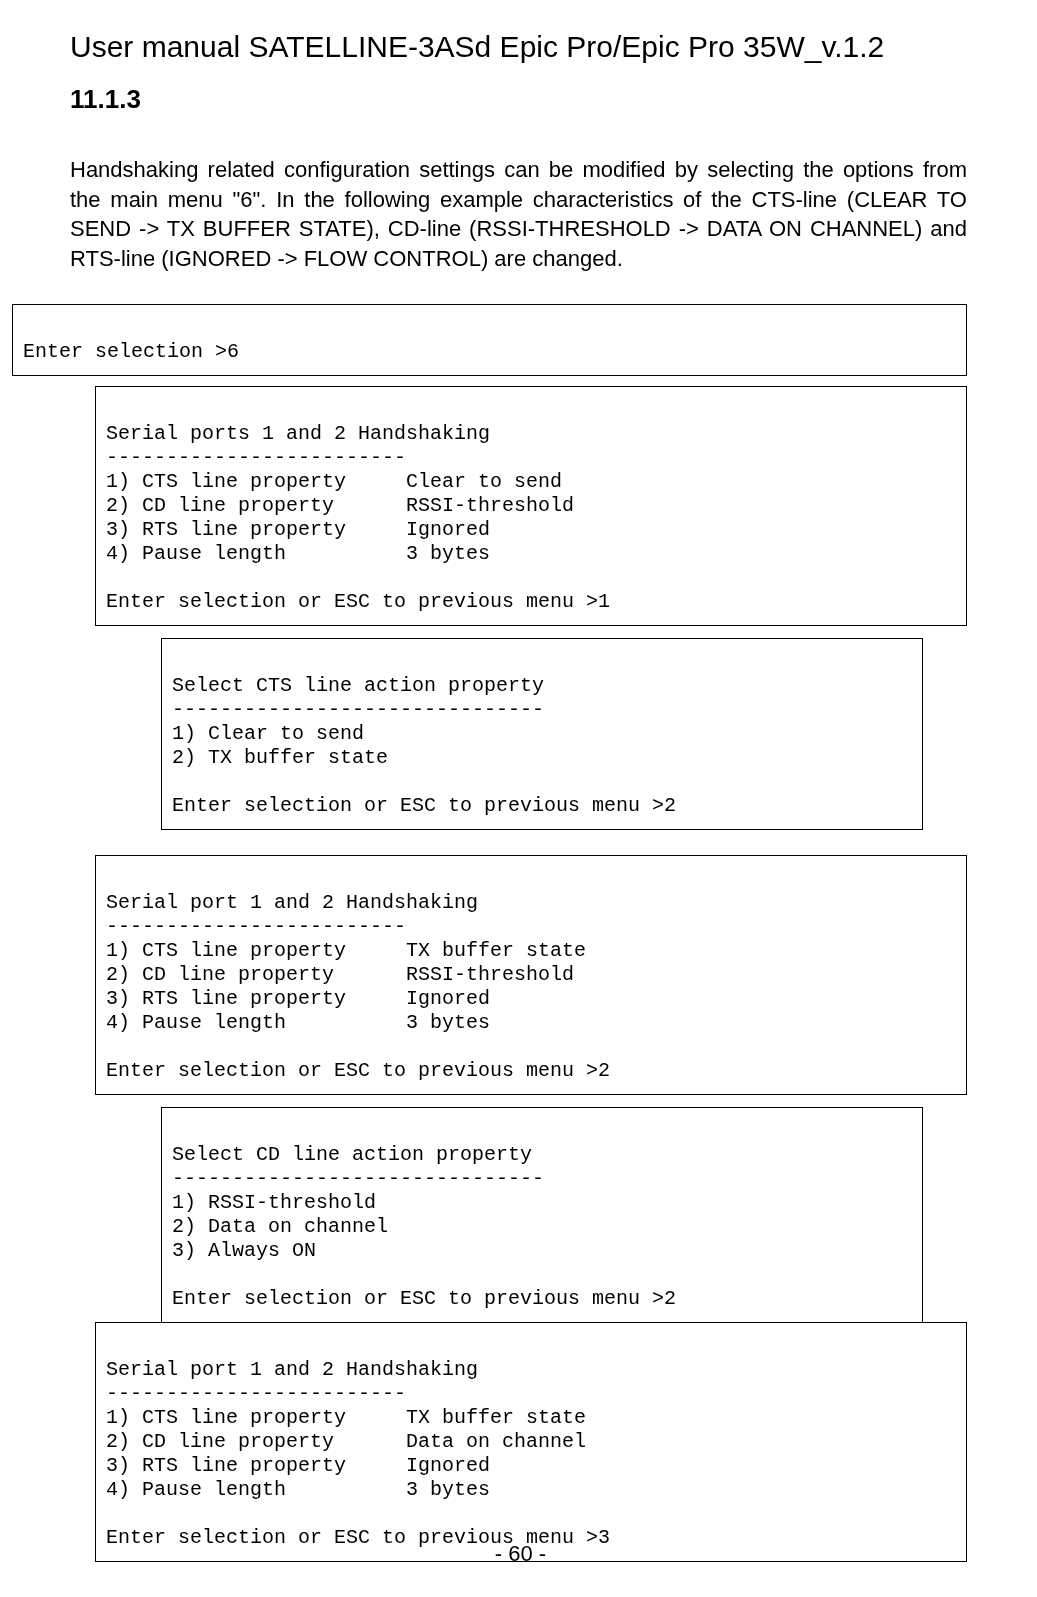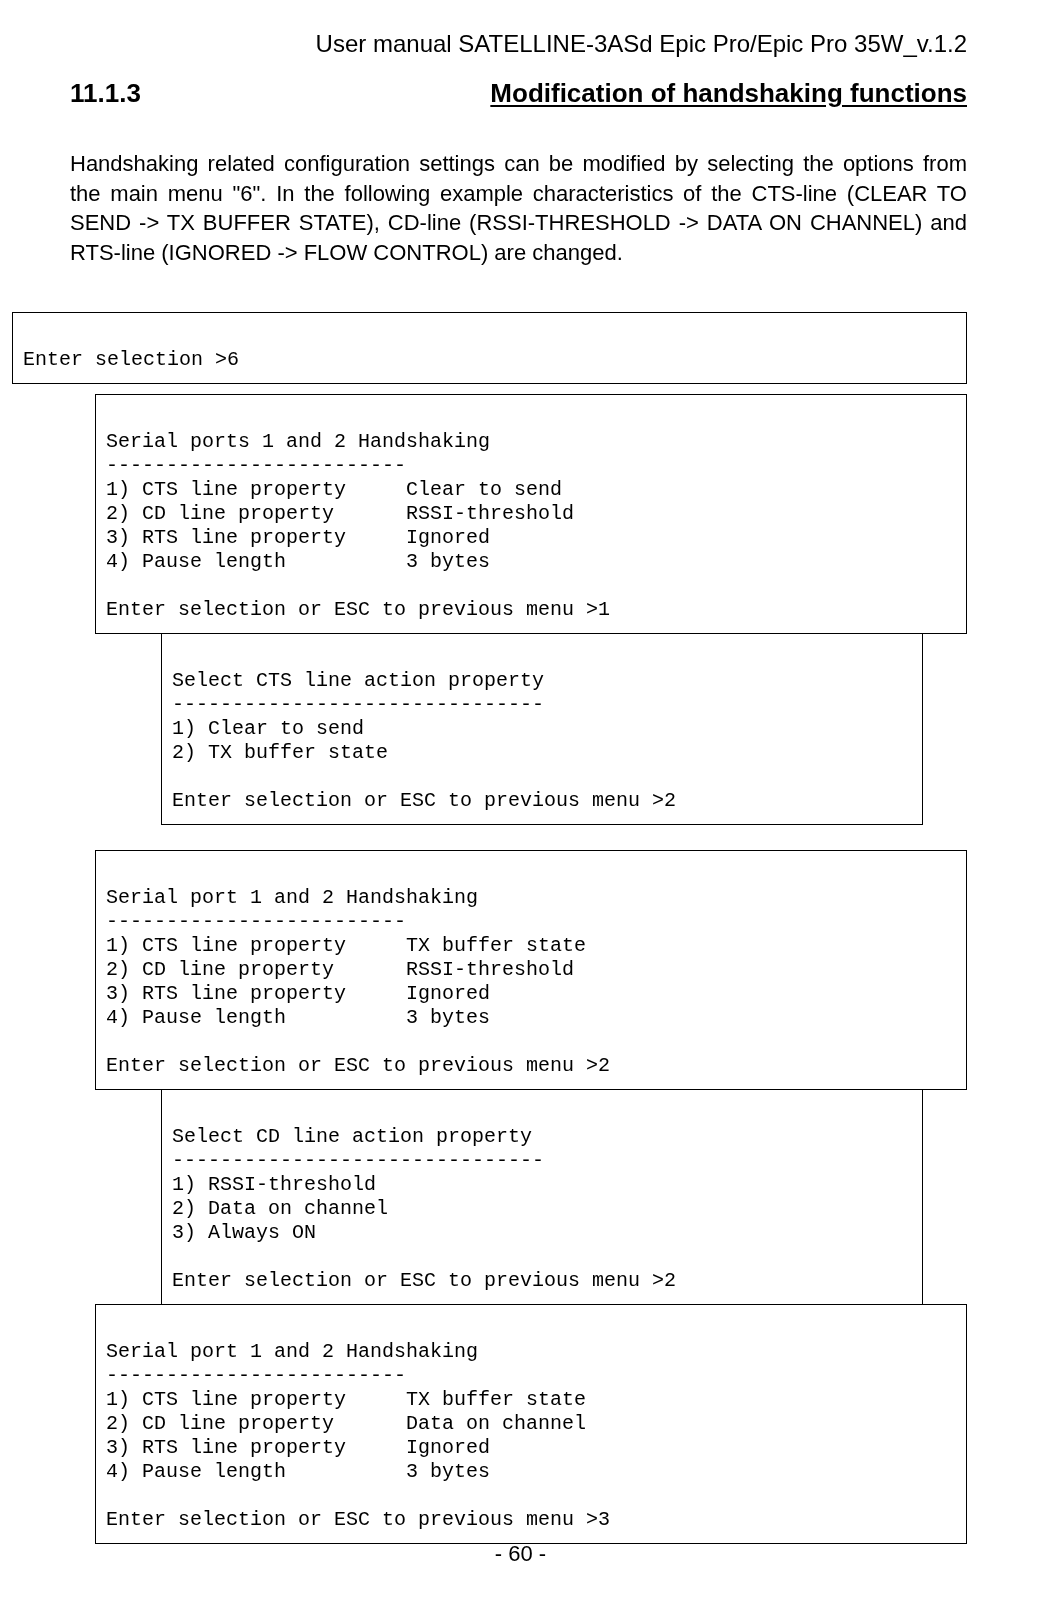--- a/index.html
+++ b/index.html
@@ -12,22 +12,21 @@
       width: 1037px;
     }
     .page {
       width: 1037px;
       padding: 30px 70px 0 70px;
       box-sizing: border-box;
       position: relative;
       min-height: 1597px;
     }
     .header {
-      text-align: right;
-      font-size: 24px;
+      font-size: 30px;
       font-weight: 400;
       margin-bottom: 20px;
     }
     .section-heading {
       font-size: 26px;
       font-weight: 700;
       margin: 10px 0 40px 0;
       display: flex;
       align-items: baseline;
       margin-left: -65px;
@@ -38,21 +37,21 @@
       margin-right: 70px;
     }
     .section-title {
       text-decoration: underline;
       text-underline-offset: 3px;
     }
     .intro {
       font-size: 22px;
       line-height: 1.35;
       text-align: justify;
-      margin-bottom: 44px;
+      margin-bottom: 30px;
       font-weight: 400;
     }
     .box-container {
       position: relative;
       margin-left: -65px;
       padding-left: 65px;
     }
     .terminal-box {
       border: 1px solid #000;
       font-family: "Courier New", Courier, monospace;
@@ -63,21 +62,21 @@
       box-sizing: border-box;
     }
     .box-full {
       margin-left: -58px;
       width: calc(100% + 58px);
       margin-bottom: 10px;
     }
     .box-indent1 {
       margin-left: 25px;
       width: calc(100% - 25px);
-      margin-bottom: 0;
+      margin-bottom: 13px;
     }
     .box-indent2 {
       margin-left: 91px;
       width: calc(100% - 135px);
       margin-bottom: 0;
       margin-top: -1px;
     }
     .box-indent1.followup {
       margin-top: 25px;
     }
@@ -92,21 +91,20 @@
   </style>
 </head>
 <body>
 
 <div class="page">
 
   <div class="header">User manual SATELLINE-3ASd Epic Pro/Epic Pro 35W_v.1.2</div>
 
   <div class="section-heading">
     <span class="section-num">11.1.3</span>
-    <span class="section-title">Modification of handshaking functions</span>
   </div>
 
   <div class="intro">Handshaking related configuration settings can be modified by selecting the options from the main menu "6". In the following example characteristics of the CTS-line (CLEAR TO SEND -&gt; TX BUFFER STATE), CD-line (RSSI-THRESHOLD -&gt; DATA ON CHANNEL) and RTS-line (IGNORED
 -&gt; FLOW CONTROL) are changed.</div>
 
   <div class="box-container">
 
     <div class="terminal-box box-full">
 Enter selection &gt;6
 </div>

